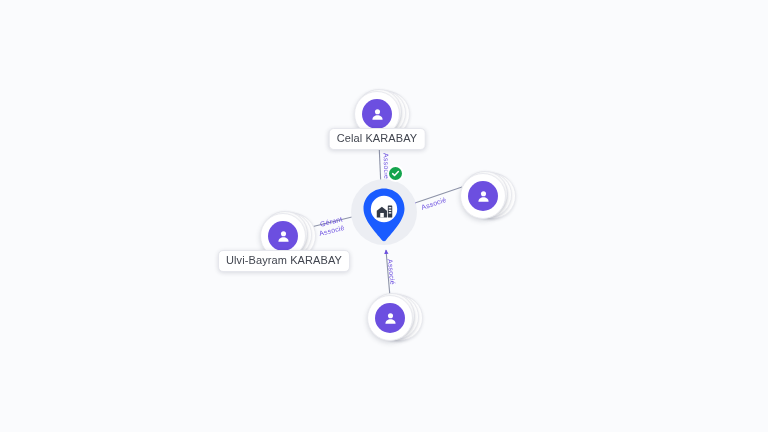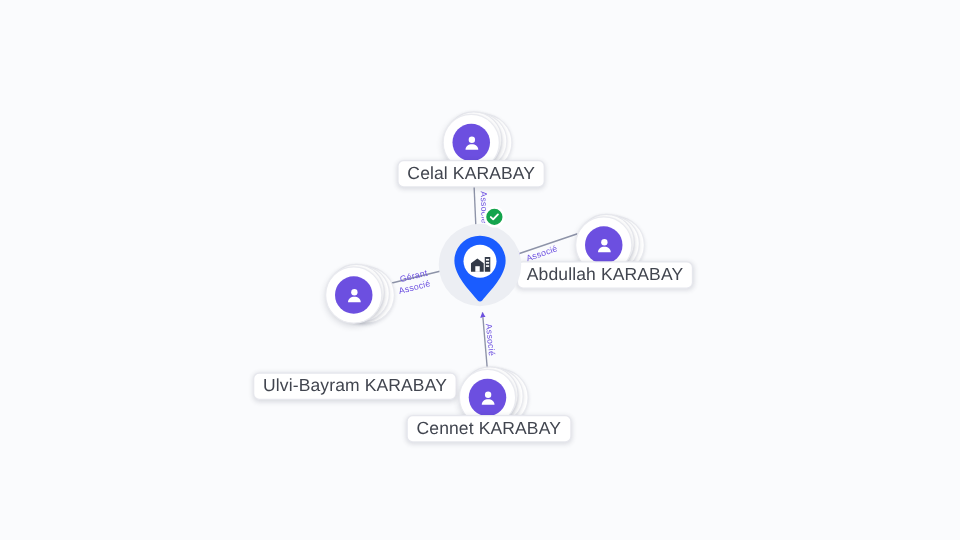--- a/index.html
+++ b/index.html
@@ -71,21 +71,21 @@
 
   .node-label {
     position: absolute;
     transform: translateX(-50%);
     white-space: nowrap;
     background: #ffffff;
     border: 1px solid #e6e7ed;
     border-radius: 5px;
     box-shadow: 0 1px 4px rgba(40,45,70,0.16);
     color: #41454f;
-    font-size: 14px;
+    font-size: 11px;
     line-height: 13px;
     padding: 3px 7px 4px 7px;
     letter-spacing: .1px;
   }
 
   
   #company-node {
     position: absolute;
     width: 0;
     height: 0;
@@ -214,55 +214,53 @@
       <div class="stack-card front">
         <div class="avatar-circle">
           <svg width="17" height="17" viewBox="0 0 24 24">
             <circle cx="12" cy="8.2" r="3.6" fill="#ffffff"></circle>
             <path d="M4.8 19.5c0-4 3.3-6.3 7.2-6.3s7.2 2.3 7.2 6.3z" fill="#ffffff"></path>
           </svg>
         </div>
       </div>
     </div>
   </div>
-  <div class="node-label" style="left:484px; top:209px;">Abdullah KARABAY</div>
 
   <div class="person-node" style="left:284px; top:235px;">
     <div class="stack-wrap">
       <div class="stack-card c3"></div>
       <div class="stack-card c2"></div>
       <div class="stack-card c1"></div>
       <div class="stack-card front">
         <div class="avatar-circle">
           <svg width="17" height="17" viewBox="0 0 24 24">
             <circle cx="12" cy="8.2" r="3.6" fill="#ffffff"></circle>
             <path d="M4.8 19.5c0-4 3.3-6.3 7.2-6.3s7.2 2.3 7.2 6.3z" fill="#ffffff"></path>
           </svg>
         </div>
       </div>
     </div>
   </div>
-  <div class="node-label" style="left:284px; top:250px;margin-top:48px;">Ulvi-Bayram KARABAY</div>
+  <div class="node-label" style="left:284px; top:250px;">Ulvi-Bayram KARABAY</div>
 
   <div class="person-node" style="left:391px; top:317px;">
     <div class="stack-wrap">
       <div class="stack-card c3"></div>
       <div class="stack-card c2"></div>
       <div class="stack-card c1"></div>
       <div class="stack-card front">
         <div class="avatar-circle">
           <svg width="17" height="17" viewBox="0 0 24 24">
             <circle cx="12" cy="8.2" r="3.6" fill="#ffffff"></circle>
             <path d="M4.8 19.5c0-4 3.3-6.3 7.2-6.3s7.2 2.3 7.2 6.3z" fill="#ffffff"></path>
           </svg>
         </div>
       </div>
     </div>
   </div>
-  <div class="node-label" style="left:391px; top:332px;">Cennet KARABAY</div>
 
   <div id="company-node" style="left:384px; top:212px;">
     <div class="company-halo"></div>
     <div class="pin-wrap">
       <svg width="46" height="58" viewBox="0 0 46 58">
         <path d="M23 1.5 C11.5 1.5 2.5 10.4 2.5 21.6 C2.5 33.5 14.6 45.3 21.2 53.4
                  C22.1 54.5 23.9 54.5 24.8 53.4 C31.4 45.3 43.5 33.5 43.5 21.6
                  C43.5 10.4 34.5 1.5 23 1.5 Z" fill="#1a5cff"></path>
         <circle cx="23" cy="22" r="13.2" fill="#ffffff"></circle>
       </svg>

